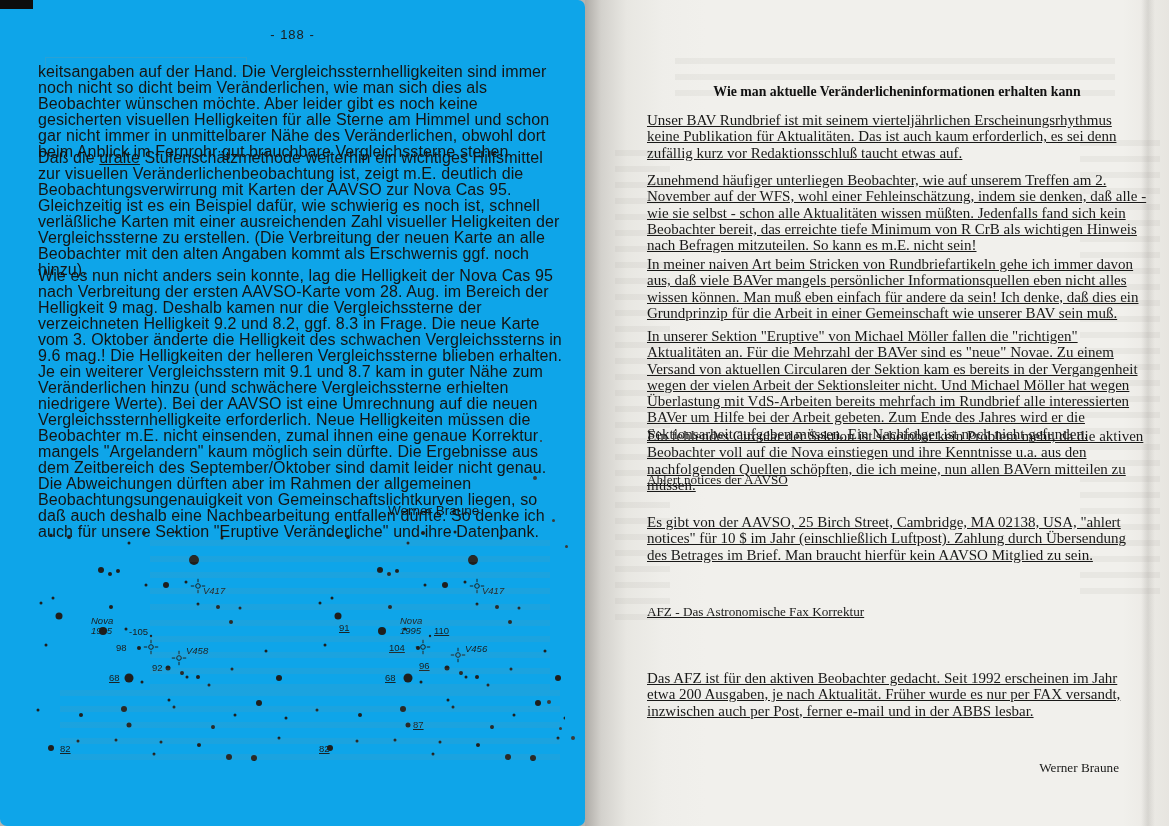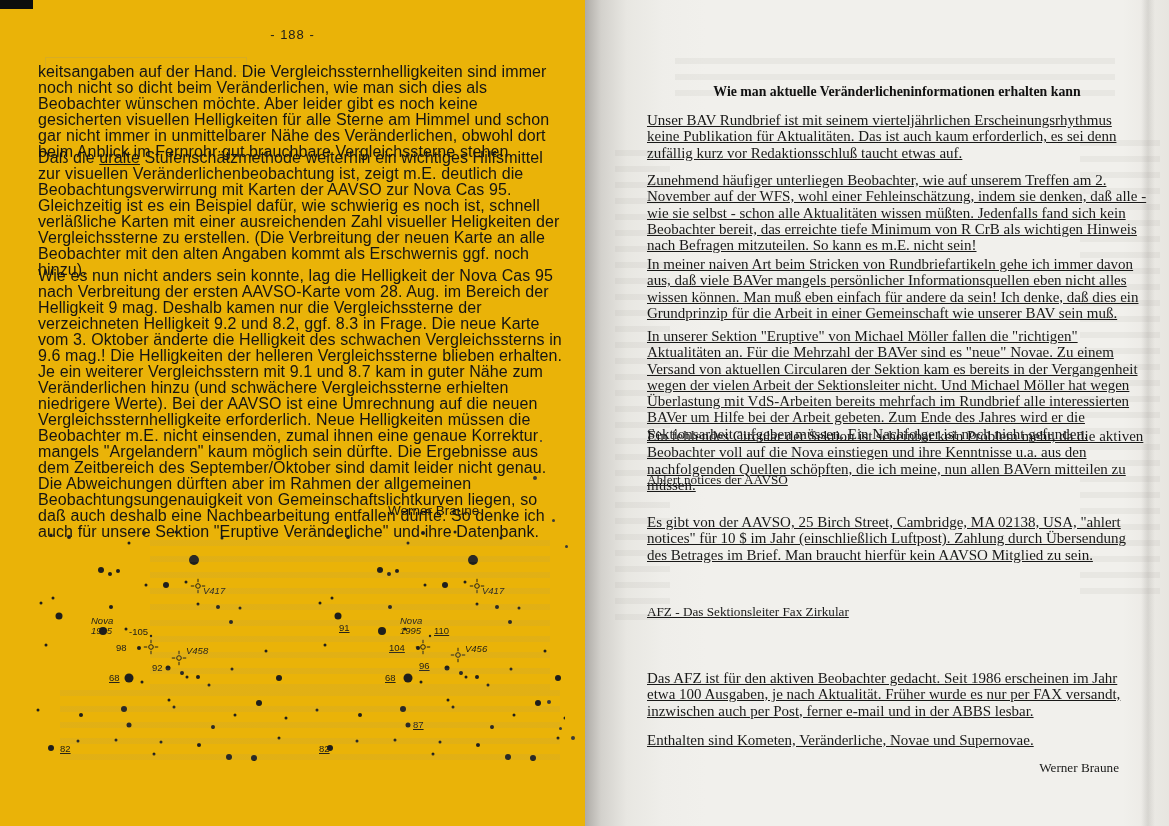--- a/index.html
+++ b/index.html
@@ -1,20 +1,20 @@
 <!DOCTYPE html>
 <html><head>
 <meta charset="utf-8">
 <style>
   html,body{margin:0;padding:0;}
   body{width:1169px;height:826px;background:#b6b4b0;position:relative;overflow:hidden;
        font-family:"Liberation Sans",sans-serif;}
   .scan{position:absolute;inset:0;}
   .page{position:absolute;top:0;height:826px;}
-  .page-left{left:0;width:585px;background:#eab308;color:#151514;}
+  .page-left{left:0;width:585px;background:#0ea5e9;color:#151514;border-radius:7px;}
   .page-right{left:585px;width:584px;color:#1a1a19;font-family:"Liberation Serif",serif;
       background:linear-gradient(90deg,#aeaba6 0px,#d3d1cc 16px,#e8e7e2 42px,#efeeea 78px,#f1f0ec 120px,#f1f0ec 92%,#e7e5e0 100%);}
   .pageno{position:absolute;top:27px;left:0;width:100%;text-align:center;font-size:13px;
       letter-spacing:1px;color:#1c1c1b;}
   .page-right .pageno{font-family:"Liberation Serif",serif;top:30px;}
   .lp-para{position:absolute;left:38px;width:525px;font-size:16px;line-height:16px;
       letter-spacing:.1px;color:#141413;}
   .u{text-decoration:underline;}
   .lp-sig{position:absolute;left:388px;top:503px;font-size:13.5px;color:#141413;}
   .rp-col{position:absolute;left:62px;width:500px;font-size:15px;line-height:16.3px;color:#191918;text-decoration:underline;}
@@ -225,23 +225,22 @@
 
     <div class="rp-col" style="top:112px">Unser BAV Rundbrief ist mit seinem vierteljährlichen Erscheinungsrhythmus keine Publikation für Aktualitäten. Das ist auch kaum erforderlich, es sei denn zufällig kurz vor Redaktionsschluß taucht etwas auf.</div>
     <div class="rp-col" style="top:172px">Zunehmend häufiger unterliegen Beobachter,  wie auf unserem Treffen am 2. November auf der WFS, wohl einer Fehleinschätzung, indem sie denken, daß alle - wie sie selbst - schon alle Aktualitäten wissen müßten. Jedenfalls fand sich kein Beobachter bereit, das erreichte tiefe Minimum von R CrB  als wichtigen Hinweis nach Befragen mitzuteilen. So kann es m.E. nicht sein!</div>
     <div class="rp-col" style="top:256px">In meiner naiven Art beim Stricken von Rundbriefartikeln gehe ich immer davon aus, daß viele BAVer mangels persönlicher Informationsquellen eben  nicht alles wissen können. Man muß eben einfach für andere da sein! Ich denke, daß dies ein Grundprinzip für die Arbeit in einer Gemeinschaft wie unserer BAV sein muß.</div>
     <div class="rp-col" style="top:328px">In unserer  Sektion "Eruptive" von Michael Möller fallen die "richtigen"  Aktualitäten an. Für die Mehrzahl der BAVer sind es "neue" Novae. Zu einem Versand von aktuellen Circularen der Sektion kam es bereits  in der Vergangenheit wegen der vielen Arbeit der Sektionsleiter nicht. Und Michael Möller hat wegen Überlastung mit VdS-Arbeiten bereits mehrfach im Rundbrief alle interessierten BAVer um Hilfe bei der Arbeit gebeten. Zum Ende des Jahres wird er die Sektionsarbeit aufgeben müssen. Ein Nachfolger ist noch nicht gefunden.</div>
     <div class="rp-col" style="top:428px">Ein fehlendes Circular der Sektion ist scheinbar kein Problem mehr, da die aktiven Beobachter voll auf die Nova einstiegen und ihre Kenntnisse u.a. aus den nachfolgenden Quellen schöpften, die ich meine,  nun allen BAVern mitteilen zu müssen.</div>
 
     <div class="rp-h" style="top:472px">Ahlert notices der AAVSO</div>
     <div class="rp-col" style="top:514px">Es gibt von der AAVSO, 25 Birch Street, Cambridge, MA 02138, USA,  "ahlert notices" für 10 $ im Jahr (einschließlich Luftpost). Zahlung durch Übersendung des Betrages im Brief. Man braucht hierfür kein AAVSO Mitglied zu sein.</div>
 
-    <div class="rp-h" style="top:604px">AFZ - Das Sektionsleiter Fax  Zirkular</div>
-    <div class="rp-col" style="top:670px">Das AFZ ist für den aktiven Beobachter gedacht. Seit 1986 erscheinen im Jahr etwa 100 Ausgaben, je nach Aktualität. Früher wurde es nur per FAX versandt, inzwischen auch per Post, ferner e-mail und in der ABBS lesbar.</div>
-    <div class="rp-col" style="top:732px">Enthalten sind Kometen, Veränderliche, Novae und Supernovae.</div>
+    <div class="rp-h" style="top:604px">AFZ - Das Astronomische Fax  Korrektur</div>
+    <div class="rp-col" style="top:670px">Das AFZ ist für den aktiven Beobachter gedacht. Seit 1992 erscheinen im Jahr etwa 200 Ausgaben, je nach Aktualität. Früher wurde es nur per FAX versandt, inzwischen auch per Post, ferner e-mail und in der ABBS lesbar.</div>
 
     <div class="rp-sig">Werner Braune</div>
 
     <div class="crease" style="left:556px;"></div>
   </div>
 
   <div class="corner-mark"></div>
   <div class="speck" style="left:533px;top:476px;width:4px;height:4px;"></div>
   <div class="speck" style="left:552px;top:519px;width:3px;height:3px;"></div>
   <div class="speck" style="left:565px;top:545px;width:3px;height:3px;"></div>

